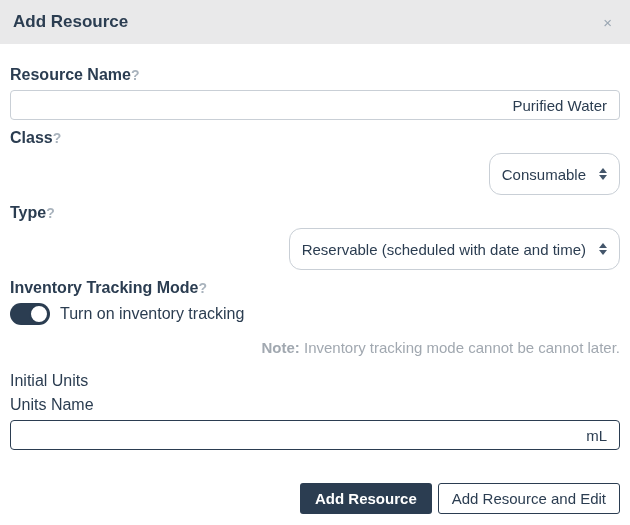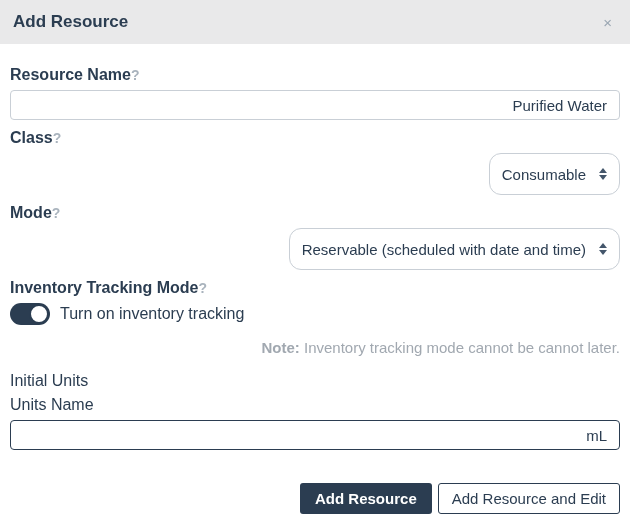--- a/index.html
+++ b/index.html
@@ -198,21 +198,21 @@
         <span>Consumable</span>
         <span class="updown">
             <span class="tri-up"></span>
             <span class="tri-down"></span>
           </span>
       </div>
     </div>
 
     
     <div class="field-label">
-      <span>Mode</span>
+      <span>Type</span>
       <span class="help-icon">?</span>
     </div>
     <div class="m-after-select">
       <div class="select-box">
         <span>Reservable (scheduled with date and time)</span>
         <span class="updown">
             <span class="tri-up"></span>
             <span class="tri-down"></span>
           </span>
       </div>

